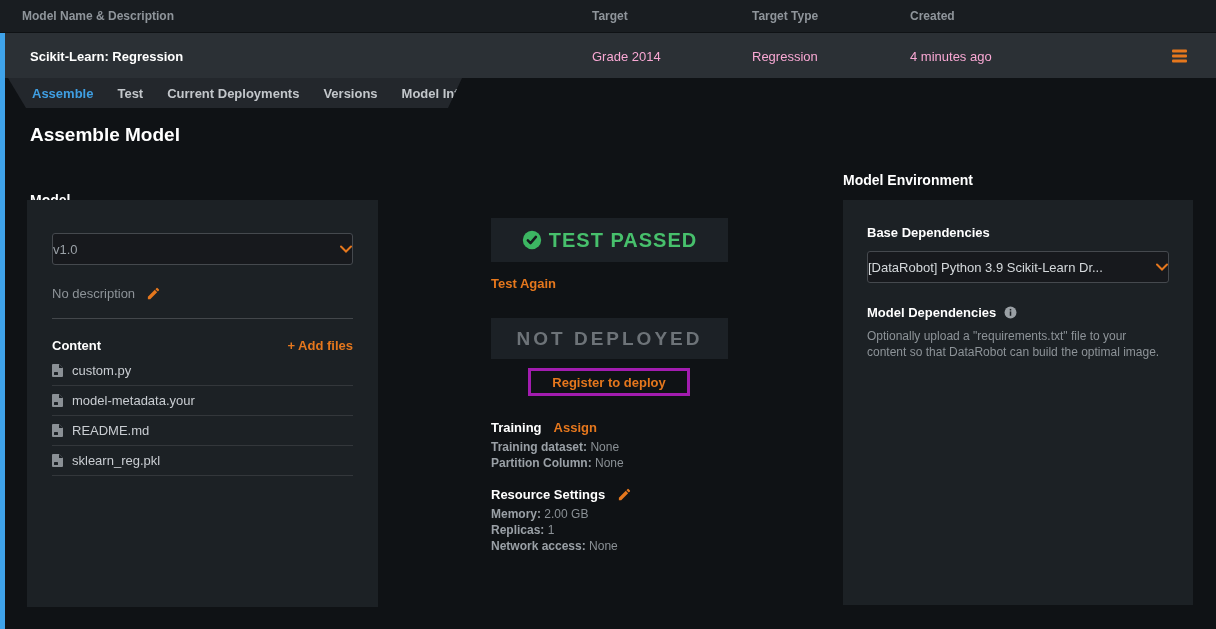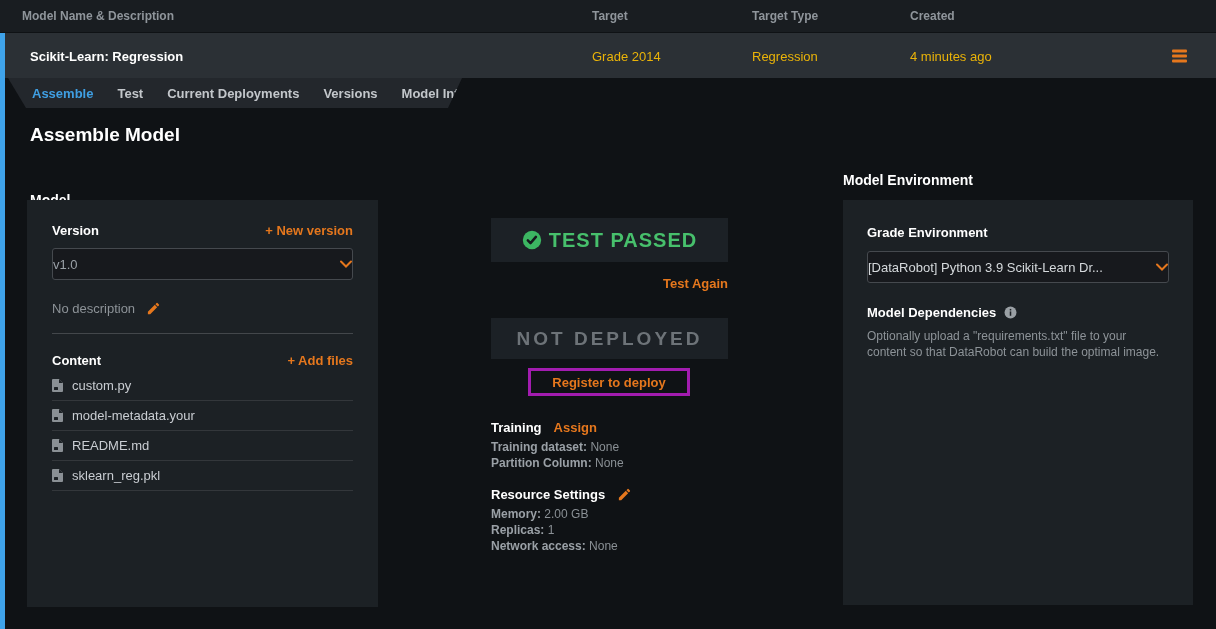--- a/index.html
+++ b/index.html
@@ -16,21 +16,21 @@
     position:absolute; top:50%; transform:translateY(-50%);
     font-size:12px; font-weight:bold; color:#8f959b; white-space:nowrap;
   }
   .c0 { left:22px; } .c1 { left:592px; } .c2 { left:752px; } .c3 { left:910px; }
 
   
   .model-row { position:absolute; top:33px; left:0; width:1216px; height:45px; background:#2b3035; }
   .model-row .name { position:absolute; left:30px; top:50%; transform:translateY(-50%);
     font-size:13px; font-weight:bold; color:#ffffff; }
   .model-row .val { position:absolute; top:50%; transform:translateY(-50%);
-    font-size:13px; color:#eab308; }
+    font-size:13px; color:#f9a8d4; }
   .hamburger { position:absolute; right:29px; top:50%; transform:translateY(-50%);
     display:flex; flex-direction:column; gap:2px; cursor:pointer; }
   .hamburger i { display:block; width:15px; height:3px; background:#e5771d; border-radius:1px; }
 
   
   .left-bar { position:absolute; left:0; top:33px; width:5px; height:596px; background:#3fa3ea; z-index:9; }
 
   
   .tab-strip {
     position:absolute; top:78px; left:0; width:472px; height:30px;
@@ -73,21 +73,21 @@
   .file-list { margin-top:3px; }
   .file-row { height:30px; display:flex; align-items:center; gap:9px;
     border-bottom:1px solid #33373b; font-size:13px; color:#c9cdd2; }
 
   
   .status-col { position:absolute; left:491px; top:218px; width:237px; height:360px; }
   .badge { position:absolute; left:0; width:237px; background:#1c2126;
     display:flex; align-items:center; justify-content:center; }
   .badge-pass { top:0; height:44px; gap:7px; }
   .badge-pass span { color:#47c06c; font-size:20px; font-weight:bold; letter-spacing:1px; }
-  .test-again { position:absolute; top:58px; left:0; width:237px; text-align:right;
+  .test-again { position:absolute; top:58px; left:0; width:237px; text-align:left;
     color:#e5771d; font-size:13px; font-weight:bold; cursor:pointer; }
   .badge-nd { top:100px; height:41px; }
   .badge-nd span { color:#6d7378; font-size:19px; font-weight:bold; letter-spacing:3px; }
   .register-btn { position:absolute; top:150px; left:37px; width:162px; height:28px;
     background:transparent; border:3px solid #a21caf; color:#e5771d;
     font-family:"Liberation Sans", sans-serif; font-size:13px; font-weight:bold; cursor:pointer; }
 
   .info-block { position:absolute; left:0; }
   .ds-block  { top:202px; }
   .rs-block  { top:269px; }
@@ -132,24 +132,20 @@
   <span class="tab">Current Deployments</span>
   <span class="tab">Versions</span>
   <span class="tab">Model Info</span>
 </div>
 
 <div class="page-title">Assemble Model</div>
 <div class="sec-label sec-model">Model</div>
 <div class="sec-label sec-env">Model Environment</div>
 
 <div class="card card-left">
-  <div class="row-between">
-    <span class="lbl">Version</span>
-    <span class="olink">+ New version</span>
-  </div>
 
   <div class="dropdown">
     <span class="dd-text">v1.0</span>
     <span class="icon">
       <svg width="12" height="8" viewBox="0 0 12 8">
           <path d="M1 1.5 L6 6.5 L11 1.5" stroke="#e5771d" stroke-width="2" fill="none" stroke-linecap="round"></path>
         </svg>
     </span>
   </div>
 
@@ -266,21 +262,21 @@
       <span class="v">1</span>
     </div>
     <div class="kv" style="margin-top:0;">
       <span class="k">Network access:</span>
       <span class="v">None</span>
     </div>
   </div>
 </div>
 
 <div class="card card-right">
-  <span class="lbl">Grade Environment</span>
+  <span class="lbl">Base Dependencies</span>
 
   <div class="dropdown light">
     <span class="dd-text">[DataRobot] Python 3.9 Scikit-Learn Dr...</span>
     <span class="icon">
       <svg width="12" height="8" viewBox="0 0 12 8">
           <path d="M1 1.5 L6 6.5 L11 1.5" stroke="#e5771d" stroke-width="2" fill="none" stroke-linecap="round"></path>
         </svg>
     </span>
   </div>
 

